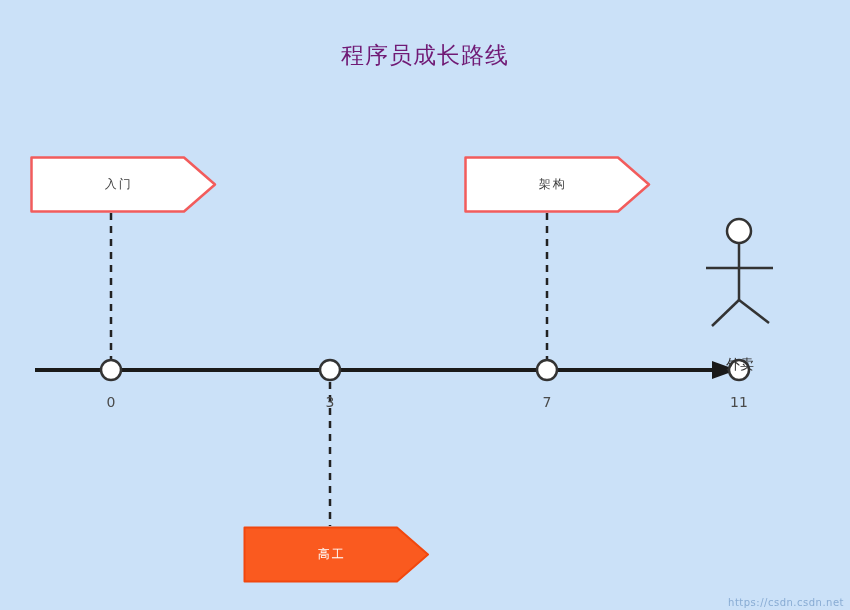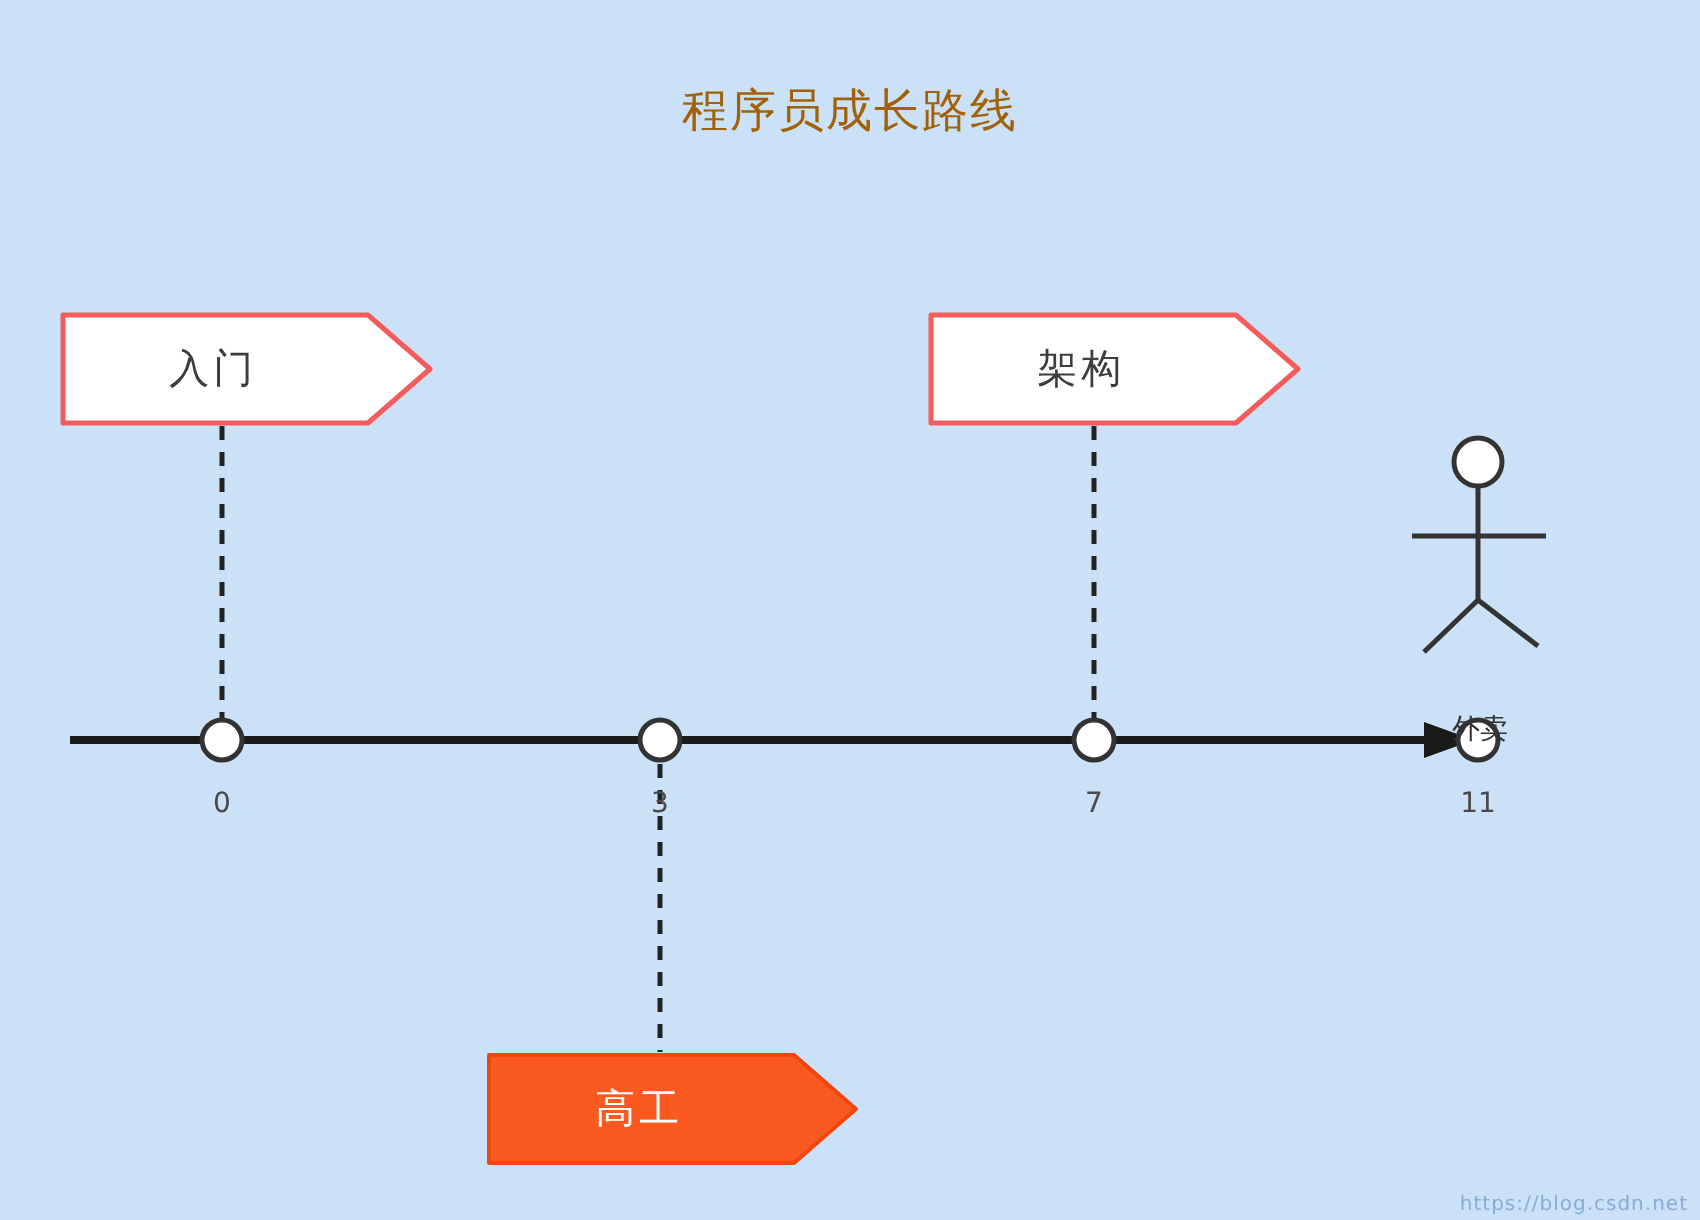--- a/index.html
+++ b/index.html
@@ -12,44 +12,44 @@
     overflow: hidden;
   }
   .title {
     position: absolute;
     top: 40px;
     left: 0;
     width: 100%;
     text-align: center;
     font-size: 23px;
     font-weight: 500;
-    color: #a16207;
+    color: #701a75;
     letter-spacing: 1px;
   }
   .overlay {
     position: absolute;
     left: 0;
     top: 0;
   }
   .banner {
     position: absolute;
     width: 187px;
     height: 57px;
   }
   .banner svg { position: absolute; left: 0; top: 0; }
   .banner-label {
     position: absolute;
-    left: 0;
+    left: 12px;
     top: 0;
     width: 82%;
     height: 100%;
     display: flex;
     align-items: center;
     justify-content: center;
-    font-size: 20px;
+    font-size: 12px;
     color: #3d3d3d;
     letter-spacing: 2px;
   }
   .banner.filled .banner-label { color: #ffffff; }
   .tick-label {
     position: absolute;
     transform: translateX(-50%);
     font-size: 14px;
     color: #4a4a4a;
   }
@@ -121,15 +121,15 @@
     <span class="banner-label">架构</span>
   </div>
 
   <div class="tick-label" style="left:111px; top:394px;">0</div>
   <div class="tick-label" style="left:330px; top:394px;">3</div>
   <div class="tick-label" style="left:547px; top:394px;">7</div>
   <div class="tick-label" style="left:739px; top:394px;">11</div>
 
   <div class="figure-label" style="left:740px; top:356px;">外卖</div>
 
-  <div class="watermark">https://blog.csdn.net</div>
+  <div class="watermark">https://csdn.csdn.net</div>
 
 </div>
 
 </body></html>

